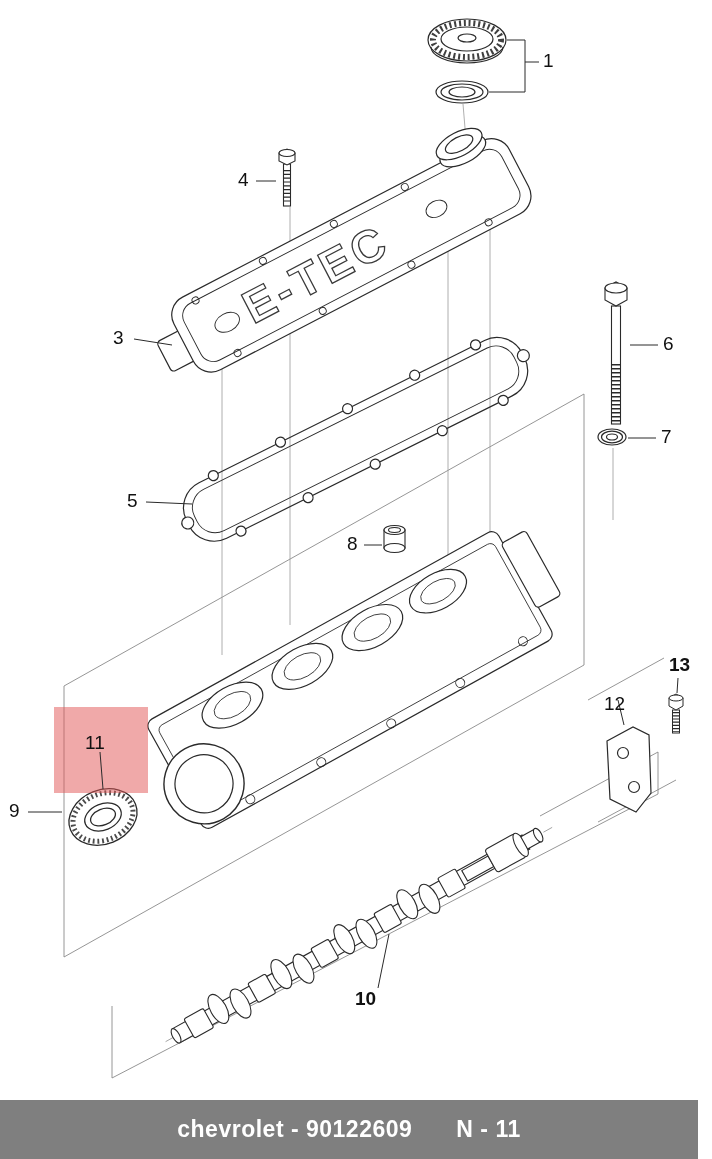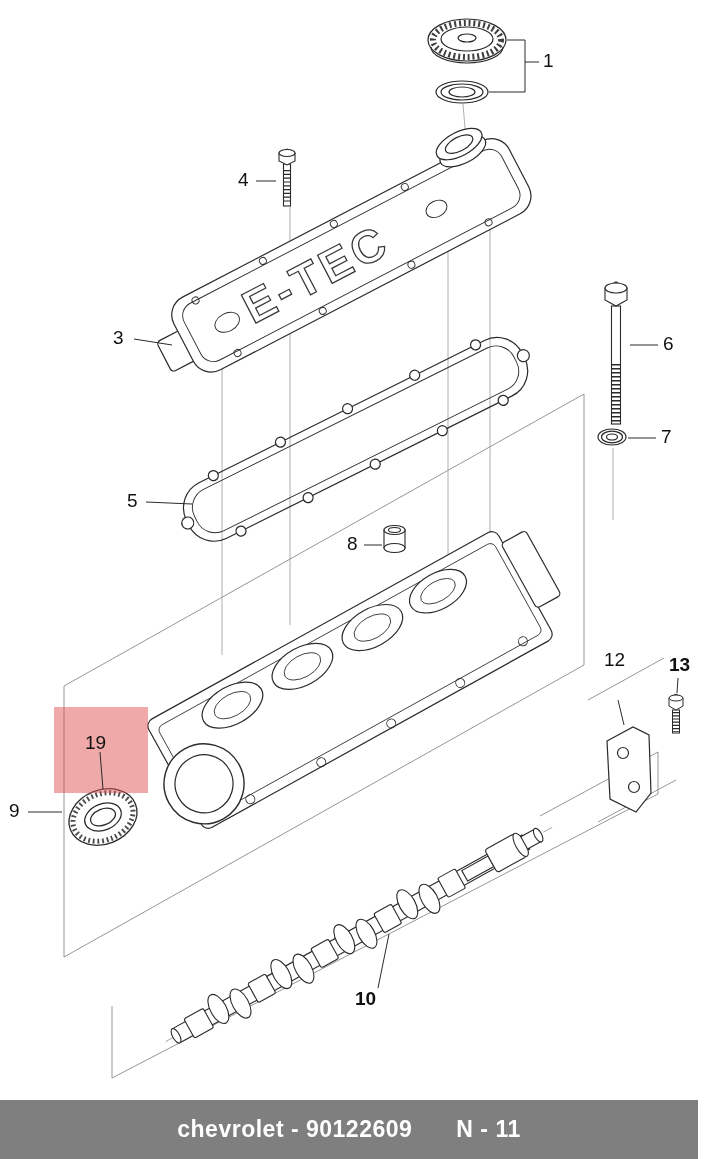--- a/index.html
+++ b/index.html
@@ -207,22 +207,22 @@
   <div>
     <div class="callout" style="left:543px; top:51px;">1</div>
     <div class="callout" style="left:113px; top:328px;">3</div>
     <div class="callout" style="left:238px; top:170px;">4</div>
     <div class="callout" style="left:127px; top:491px;">5</div>
     <div class="callout" style="left:663px; top:334px;">6</div>
     <div class="callout" style="left:661px; top:427px;">7</div>
     <div class="callout" style="left:347px; top:534px;">8</div>
     <div class="callout" style="left:9px;   top:801px;">9</div>
     <div class="callout" style="left:355px; top:989px;font-weight:bold;">10</div>
-    <div class="callout" style="left:85px;  top:733px;">19</div>
-    <div class="callout" style="left:604px; top:650px;">12</div>
+    <div class="callout" style="left:85px;  top:733px;">11</div>
+    <div class="callout" style="left:604px; top:694px;">12</div>
     <div class="callout" style="left:669px; top:655px;font-weight:bold;">13</div>
   </div>
 
   <div class="footer">
     <span>chevrolet - 90122609</span>
     <span>N - 11</span>
   </div>
 
 </div>
 

